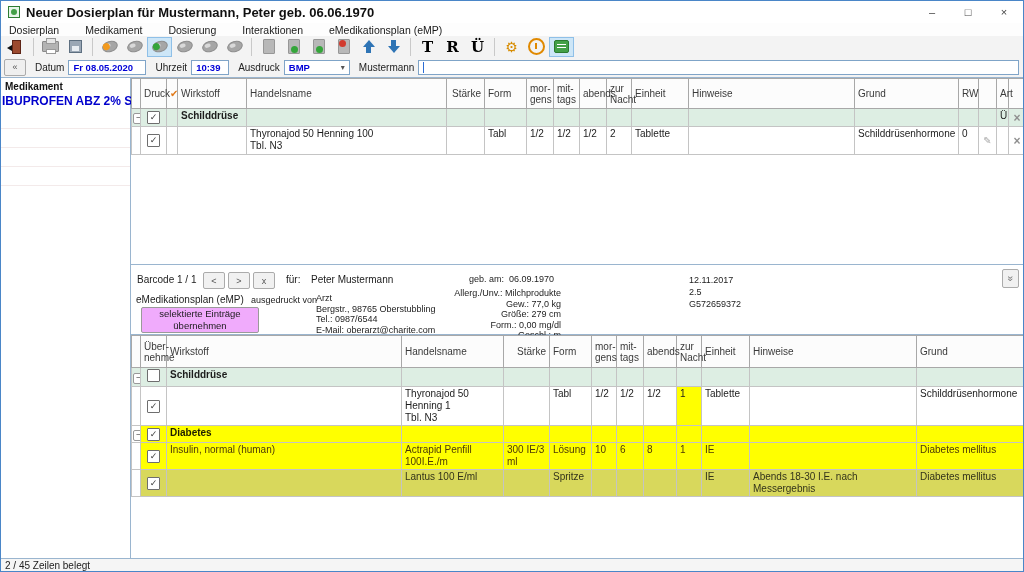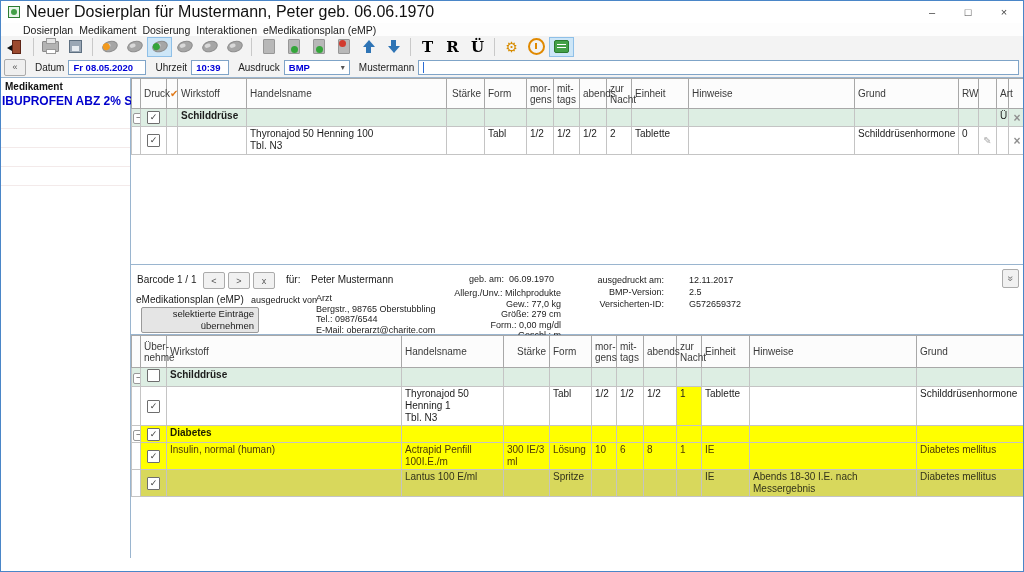--- a/index.html
+++ b/index.html
@@ -2,26 +2,26 @@
 <html><head>
 <meta charset="utf-8">
 <style>
   html,body{margin:0;padding:0;background:#c9c9c9;font-family:"Liberation Sans","DejaVu Sans",sans-serif;}
   .window{position:relative;width:1024px;height:572px;background:#fff;border:1px solid #4a86c8;box-sizing:border-box;overflow:hidden;}
 
   
   .titlebar{position:absolute;left:0;top:0;right:0;height:22px;background:#fff;display:flex;align-items:center;padding-left:7px;}
   .app-icon{width:12px;height:12px;border:1px solid #2e7d32;background:#e8f5e9;position:relative;box-sizing:border-box;}
   .app-icon:after{content:"";position:absolute;left:2px;top:2px;width:6px;height:6px;background:#43a047;border-radius:50%;}
-  .title-text{font-size:16px;color:#101010;margin-left:6px;}
+  .title-text{font-size:13px;color:#101010;margin-left:6px;font-weight:bold;}
   .win-controls{position:absolute;right:1px;top:0;height:22px;display:flex;}
   .win-btn{width:36px;height:22px;display:flex;align-items:center;justify-content:center;font-size:11px;color:#444;}
 
   
-  .menubar{position:absolute;left:0;top:22px;right:0;height:13px;background:#fdfdfd;display:flex;align-items:center;gap:6px;padding-left:22px;font-size:10.5px;color:#1a1a1a;}
+  .menubar{position:absolute;left:0;top:22px;right:0;height:13px;background:#fdfdfd;display:flex;align-items:center;gap:26px;padding-left:8px;font-size:10.5px;color:#1a1a1a;}
 
   
   .toolbar{position:absolute;left:0;top:35px;right:0;height:21px;background:#f3f3f3;display:flex;align-items:center;padding-left:3px;}
   .tbtn{width:25px;height:20px;display:flex;align-items:center;justify-content:center;position:relative;box-sizing:border-box;}
   .tbtn.sel{background:#cde6f7;border:1px solid #8fc0e8;}
   .tsep{width:1px;height:18px;background:#c9c9c9;margin:0 4px;}
   .i-door{width:9px;height:14px;background:#9c4a2f;border:1px solid #5d2416;position:relative;box-sizing:border-box;}
   .i-door:before{content:"";position:absolute;left:-6px;top:4px;border-top:3px solid transparent;border-bottom:3px solid transparent;border-right:5px solid #111;}
   .i-printer{width:15px;height:9px;background:#b3b3b3;border:1px solid #8a8a8a;border-radius:1px;position:relative;}
   .i-printer:before{content:"";position:absolute;left:3px;top:-4px;width:8px;height:4px;background:#e6e6e6;border:1px solid #9a9a9a;}
@@ -86,21 +86,21 @@
   .chk-hdr{color:#e07818;font-size:10px;text-align:center;}
   .xico{color:#8f8f8f;font-weight:bold;font-size:12px;text-align:center;vertical-align:middle;}
   .pen{color:#a8a8a8;font-size:10px;text-align:center;vertical-align:middle;}
   .pre{white-space:pre-line;}
 
   
   .info-panel{position:absolute;left:0;top:186px;width:894px;height:71px;border-top:1px solid #9ab5cf;border-bottom:1px solid #9ab5cf;box-sizing:border-box;background:#fff;font-size:10px;color:#1c1c1c;}
   .ip{position:absolute;white-space:nowrap;}
   .navbtn{position:absolute;width:20px;height:15px;border:1px solid #ababab;background:#f1f1f1;border-radius:2px;font-size:9px;color:#555;display:flex;align-items:center;justify-content:center;}
   .small{font-size:9px;line-height:10.5px;}
-  .take-btn{position:absolute;left:10px;top:42px;width:118px;height:26px;border:1px solid #9a9a9a;background:#e5e5e5;border-radius:2px;font-size:9.5px;color:#1c1c1c;text-align:right;line-height:12px;display:flex;align-items:center;justify-content:center;padding:0 4px;box-sizing:border-box;}
+  .take-btn{position:absolute;left:10px;top:42px;width:118px;height:26px;border:1px solid #9a9a9a;background:#f0abfc;border-radius:2px;font-size:9.5px;color:#1c1c1c;text-align:center;line-height:12px;display:flex;align-items:center;justify-content:center;padding:0 4px;box-sizing:border-box;}
   .ralign{text-align:right;}
   .chev-btn{position:absolute;right:6px;top:4px;width:15px;height:17px;border:1px solid #ababab;background:#f1f1f1;border-radius:2px;display:flex;align-items:center;justify-content:center;color:#777;font-size:10px;}
   .chev-btn span{display:inline-block;transform:rotate(90deg);}
 
   
   .statusbar{position:absolute;left:0;top:557px;right:0;height:14px;background:#f5f5f5;border-top:1px solid #9ab5cf;font-size:10px;color:#222;display:flex;align-items:center;padding-left:4px;box-sizing:border-box;}
 </style>
 </head>
 <body>
 
@@ -345,25 +345,20 @@
         <div class="take-btn">selektierte Einträge übernehmen</div>
         <span class="ip small" style="left:338px;top:9px">geb. am:</span>
         <span class="ip small" style="left:378px;top:9px">06.09.1970</span>
         <div class="ip small ralign" style="left:250px;top:23px;width:180px">
           <div>Allerg./Unv.: Milchprodukte</div>
           <div>Gew.: 77,0 kg</div>
           <div>Größe: 279 cm</div>
           <div>Form.: 0,00 mg/dl</div>
           <div>Geschl.: m</div>
         </div>
-        <div class="ip small ralign" style="left:430px;top:9px;width:103px;line-height:12px">
-          <div>ausgedruckt am:</div>
-          <div>BMP-Version:</div>
-          <div>Versicherten-ID:</div>
-        </div>
         <div class="ip small" style="left:558px;top:9px;line-height:12px">
           <div>12.11.2017</div>
           <div>2.5</div>
           <div>G572659372</div>
         </div>
         <span class="chev-btn">
             <span>»</span>
           </span>
       </div>
 
@@ -473,14 +468,17 @@
           <td></td>
           <td>IE</td>
           <td>Abends 18-30 I.E. nach Messergebnis</td>
           <td>Diabetes mellitus</td>
         </tr>
       </tbody>
         </table>
     </div>
   </div>
 
+  <div class="statusbar">
+    <span>2 / 45 Zeilen belegt</span>
+  </div>
 
 </div>
 
 </body></html>

